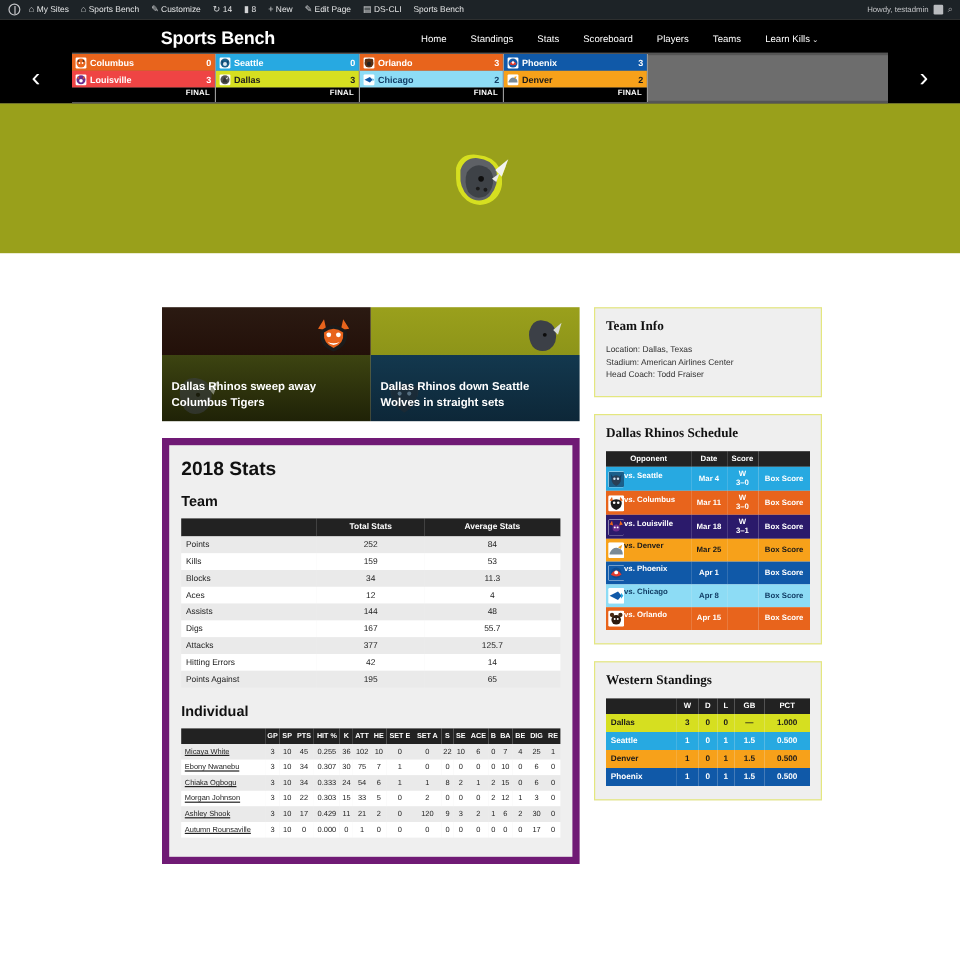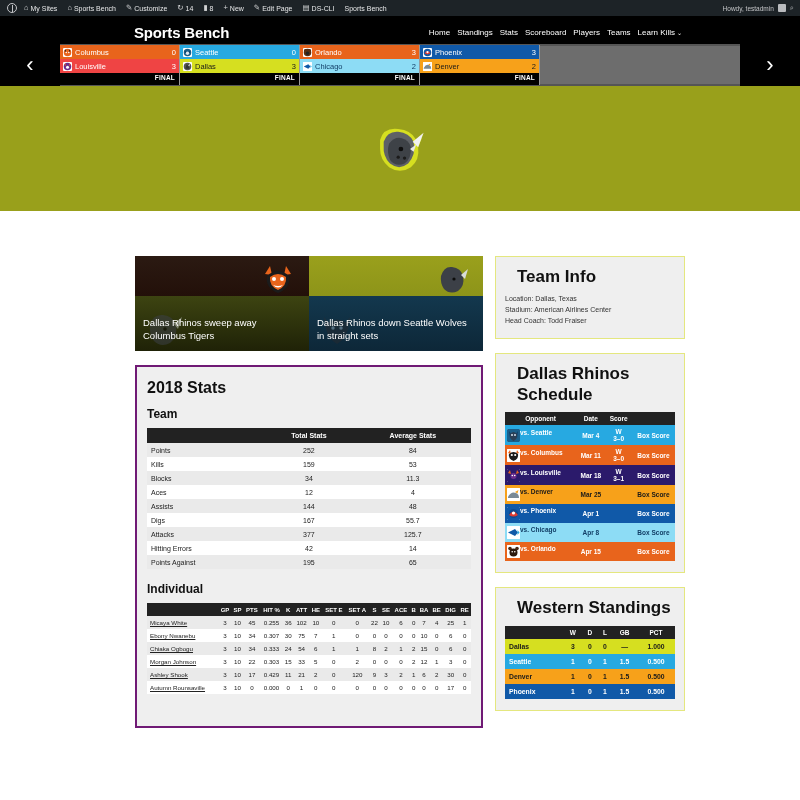--- a/index.html
+++ b/index.html
@@ -25,35 +25,35 @@
   .wp-logo{
     width:10px;height:10px;border:1.1px solid #c3c4c7;border-radius:50%;
     display:inline-block;position:relative;margin-left:3px;margin-right:2px;
   }
   .wp-logo:before{content:"";position:absolute;left:3.6px;top:1px;width:1px;height:7px;background:#c3c4c7;}
 
   
   .siteheader{ background:#000; padding:5px 0 0 0; position:relative; z-index:20;}
   .hdr-row{ display:flex; align-items:center; padding:0 28px; height:23px;}
   .sitetitle{ color:#fff; font-size:15px; font-weight:bold; letter-spacing:-.2px; margin-left:106px;}
-  .mainnav{ margin-left:auto; display:flex; gap:7px; align-items:center; padding-right:90px;}
+  .mainnav{ margin-left:auto; display:flex; gap:20px; align-items:center; padding-right:90px;}
   .mainnav a{ color:#fff; font-size:8px; text-decoration:none; white-space:nowrap;}
   .mainnav a.active{ font-weight:normal;}
   .caret{ font-size:6px; margin-left:2px;}
 
   
   .sb-wrap{ background:#000; display:flex; align-items:stretch; height:42px; position:relative;}
   .sb-arrow{
     width:60px; display:flex; align-items:center; justify-content:center;
     color:#fff; font-size:22px; font-weight:300; line-height:1; user-select:none;
   }
   .sb-arrow.right{ margin-left:auto;}
   .sb-games{ display:flex; flex:1; border-top:1px solid #555; border-bottom:1px solid #555; background:#6d6d6d;}
   .game{ width:120px; display:flex; flex-direction:column; border-right:1px solid #999;}
-  .grow{ display:flex; align-items:center; height:14px; padding:0 3px; font-size:7.5px; font-weight:normal;}
+  .grow{ display:flex; align-items:center; height:14px; padding:0 3px; font-size:7.5px; font-weight:bold;}
   .glogo{ width:9px;height:9px;border-radius:1px;margin-right:3px;flex:none;
           background:#fff;display:flex;align-items:center;justify-content:center;font-size:6px;overflow:hidden;}
   .gname{ flex:1; white-space:nowrap; overflow:hidden;}
   .gscore{ margin-left:auto;}
   .gfinal{ background:#000; color:#fff; font-size:6.5px; font-weight:bold; text-align:right;
            padding:1px 4px 0 0; flex:1; letter-spacing:.2px;}
   .sb-filler{ flex:1; background:#6d6d6d; border-top:1px solid #555; border-bottom:1px solid #555;}
 
   
   .hero{ background:#99a01b; height:125px; display:flex; align-items:center; justify-content:center; gap:10px;}
@@ -63,30 +63,30 @@
   
   .content{ display:flex; gap:12px; padding:45px 118px 0 135px; align-items:flex-start;}
   .col-main{ width:348px; flex:none;}
   .col-side{ width:190px; flex:none;}
 
   
   .posts{ display:grid; grid-template-columns:1fr 1fr; }
   .post{ height:95px; position:relative; overflow:hidden; display:flex; align-items:flex-end;}
   .post.p1{ background:linear-gradient(180deg,#2b1a12 0%, #231009 42%, #3d4411 42%, #1f2207 100%);}
   .post.p2{ background:linear-gradient(180deg,#9aa01c 0%, #8d9419 42%, #13384e 42%, #0d2738 100%);}
-  .post .ptitle{ position:relative; z-index:3; color:#fff; font-weight:normal; font-size:9.5px;
+  .post .ptitle{ position:relative; z-index:3; color:#fff; font-weight:bold; font-size:9.5px;
                  line-height:1.35; padding:0 8px 8px 8px;}
   .post-logo{ position:absolute; z-index:1; }
   .post .lg-top{ right:14px; top:6px; width:34px; height:34px;}
   .post .lg-bot{ left:8px; bottom:2px; width:40px; height:40px; opacity:.55;}
   .moreposts{ background:#000; color:#fff; text-align:center; font-size:8px; font-weight:bold;
               padding:7px 0; margin-top:8px;}
 
   
-  .panel{ background:#efefef; border:2px solid #701a75; padding:12px 10px 32px 10px; margin-top:14px;}
+  .panel{ background:#efefef; border:6px solid #701a75; padding:12px 10px 16px 10px; margin-top:14px;}
   .panel h2{ margin:0 0 10px 0; font-size:16px; color:#111;}
   .panel h3{ margin:0 0 7px 0; font-size:12px; color:#111;}
 
   table{ border-collapse:collapse; width:100%; }
   .tteam th{ background:#222; color:#fff; font-size:7px; padding:4px 3px; font-weight:bold;}
   .tteam td{ font-size:7px; padding:3.5px 4px; color:#222;}
   .tteam tbody tr:nth-child(odd){ background:#eaeaea;}
   .tteam tbody tr:nth-child(even){ background:#fff;}
   .tteam td.lbl{ text-align:left;}
   .tteam td.num, .tteam th.num{ text-align:center;}
@@ -95,21 +95,21 @@
   .tind th{ background:#222; color:#fff; font-size:6px; padding:3.5px 1px; font-weight:bold; text-align:center;}
   .tind th.nm{ text-align:left; padding-left:3px;}
   .tind td{ font-size:6.2px; padding:3px 1px; text-align:center; color:#222;}
   .tind td.nm{ text-align:left; padding-left:3px;}
   .tind td.nm a{ color:#222; text-decoration:underline;}
   .tind tbody tr:nth-child(odd){ background:#eaeaea;}
   .tind tbody tr:nth-child(even){ background:#fff;}
 
   
   .sbox{ background:#efefef; border:1px solid #e4e77f; padding:9px 9px 11px 9px; margin-bottom:14px;}
-  .sbox h2{ margin:0 0 7px 12px; font-size:17px; line-height:1.25; color:#111;}
+  .sbox h2{ margin:0 0 7px 0; font-size:11px; line-height:1.25; color:#111;font-family:Liberation Serif, serif;}
   .sbox .line{ font-size:7px; color:#333; line-height:1.55;}
 
   .sched{ width:100%; border-collapse:collapse;}
   .sched th{ background:#222; color:#fff; font-size:6.5px; padding:3px 2px; font-weight:bold; text-align:center;}
   .sched th.opp{ text-align:center;}
   .sched td{ font-size:6.5px; font-weight:bold; padding:3px 2px; vertical-align:middle;}
   .sched .slogo{ width:13px;height:13px;background:#fff;border-radius:1px;flex:none;overflow:hidden;}
   .sched td.c{ text-align:center;}
   .sched a{ text-decoration:none; }
 

